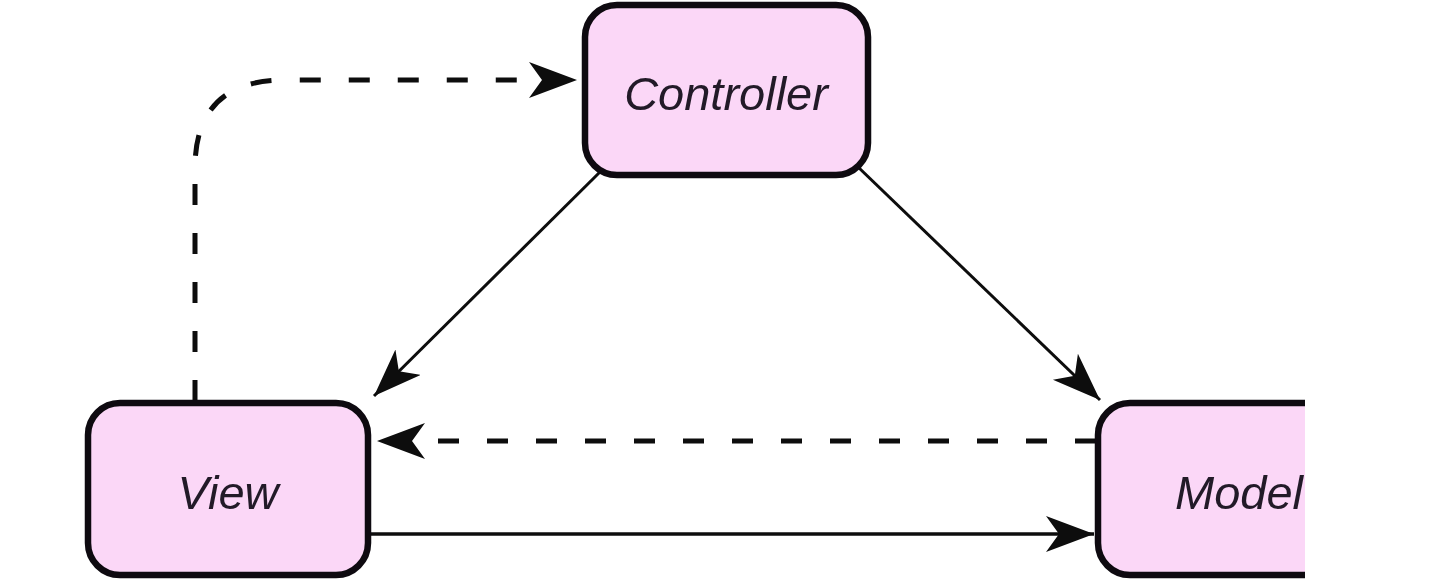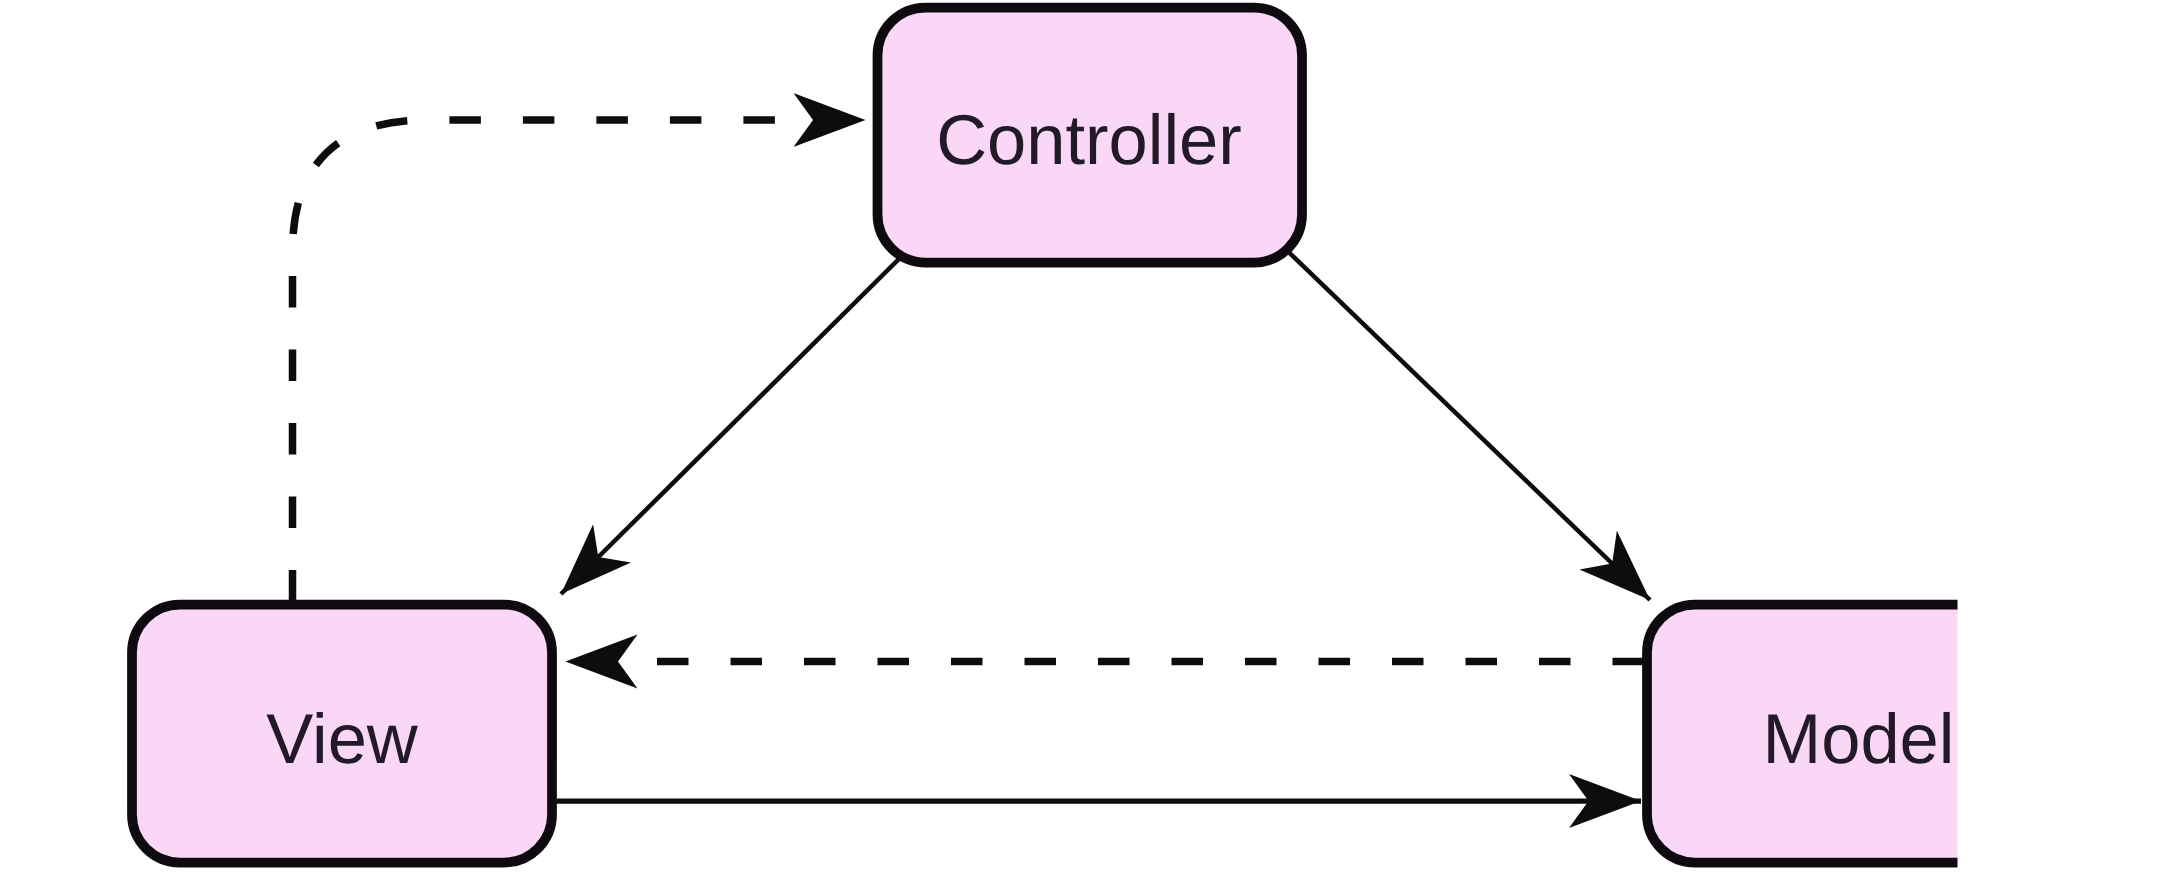--- a/index.html
+++ b/index.html
@@ -7,20 +7,21 @@
     padding: 0;
     background: var(--background, #ffffff);
     font-family: "Liberation Sans", sans-serif;
   }
   .stage {
     position: relative;
     width: 1305px;
     height: 581px;
     background: var(--background, #ffffff);
     overflow: hidden;
+    font-style: italic;
   }
   svg.diagram {
     display: block;
     width: 1451px;
     height: 581px;
   }
   .node-box {
     fill: var(--node-fill, #fbd7f7);
     stroke: var(--node-border, #0e0a10);
     stroke-width: 6.5;

